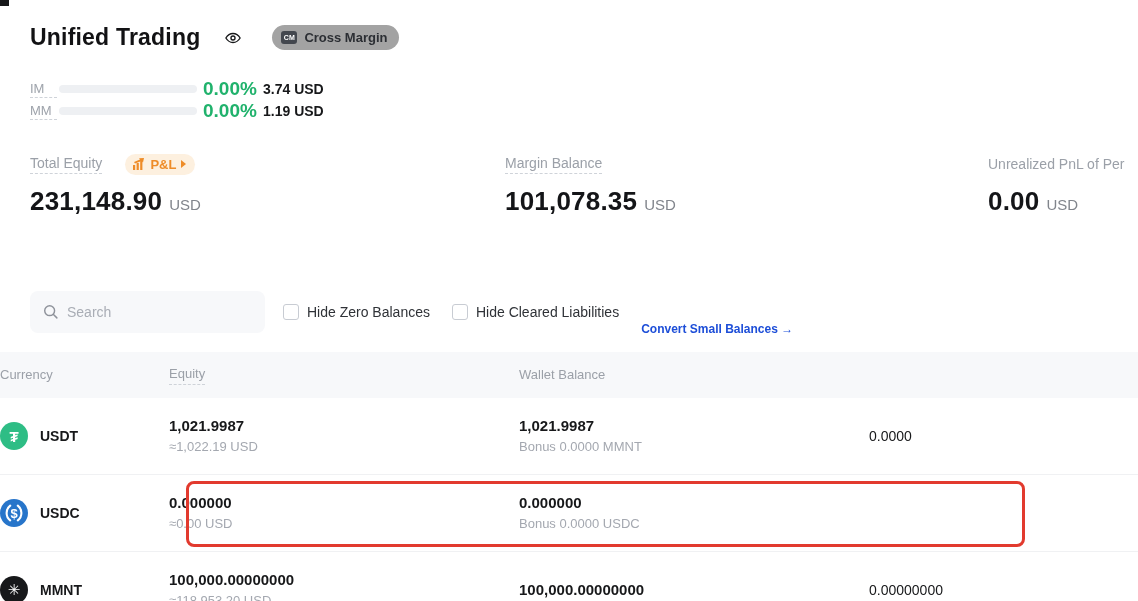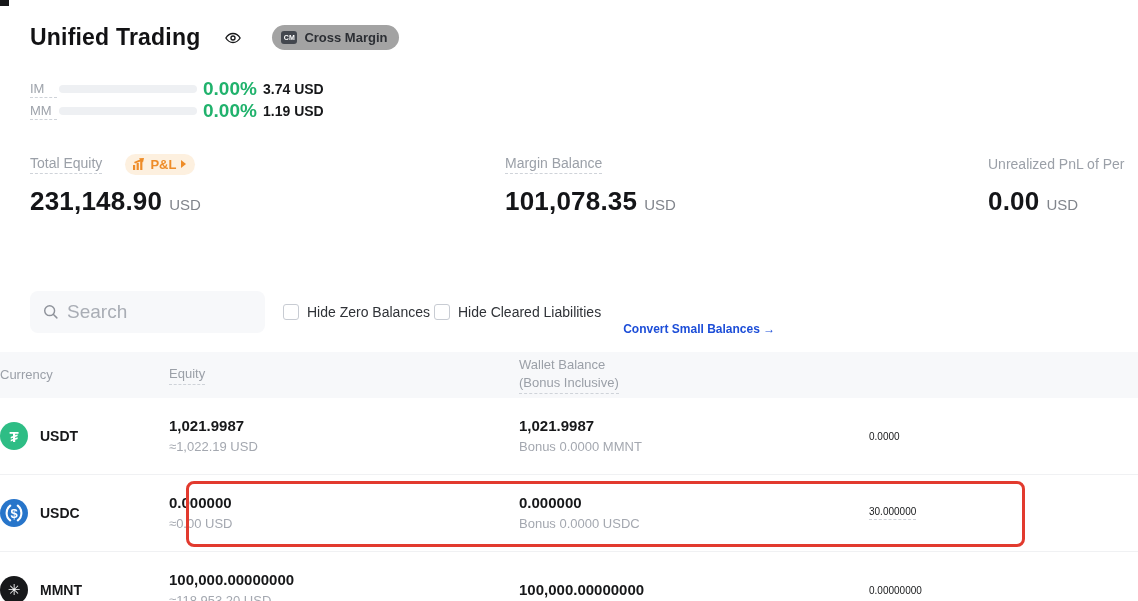--- a/index.html
+++ b/index.html
@@ -42,45 +42,45 @@
   .caret { width:0; height:0; border-left:5px solid #ee8c28; border-top:4px solid transparent; border-bottom:4px solid transparent; margin-left:1px; }
   .sum-value { margin-top:10px; display:flex; align-items:baseline; gap:7px; }
   .big-num { font-size:26px; font-weight:700; color:#141518; letter-spacing:.2px; }
   .unit { font-size:15px; color:#81858c; }
 
   
   .filters { position:absolute; left:30px; top:287px; display:flex; align-items:center; }
   .search-box { width:235px; height:42px; background:#f7f8fa; border-radius:8px; display:flex; align-items:center;
                 padding:0 12px; gap:8px; }
   .search-box svg { flex:0 0 auto; }
-  .search-input { border:none; outline:none; background:transparent; font-size:19px; color:#a16207; width:100%;
+  .search-input { border:none; outline:none; background:transparent; font-size:14px; color:#a16207; width:100%;
                   font-family:"Liberation Sans","DejaVu Sans",sans-serif; }
   .search-input::placeholder { color:#a9adb5; }
-  .cb { display:flex; align-items:center; gap:8px; cursor:pointer; margin-left:4px; }
+  .cb { display:flex; align-items:center; gap:8px; cursor:pointer; margin-left:22px; }
   .cb:first-of-type { margin-left:18px; }
   .cb-box { width:16px; height:16px; border:1.5px solid #c8ccd3; border-radius:3px; background:#fff; }
   .cb-label { font-size:14px; color:#2f3237; white-space:nowrap; }
   .convert-link { font-size:12px; font-weight:700; color:#1d4ed8; margin-left:22px; cursor:pointer; text-decoration:none; white-space:nowrap;margin-top:35px; }
 
   
   .grid { display:grid; grid-template-columns:169px 350px 350px 1fr; align-items:center; }
   .thead { position:absolute; left:0; top:352px; width:1138px; height:46px; background:#f7f8fa; }
   .th { font-size:13px; color:#9ba0a8; line-height:18px; }
   .th .u { border-bottom:1px dashed #cfd3d9; padding-bottom:1px; display:inline-block; }
   .tbody { position:absolute; left:0; top:398px; width:1138px; }
   .trow { height:77px; border-bottom:1px solid #f0f1f3; cursor:pointer; }
   .coin-cell { display:flex; align-items:center; gap:12px; }
   .coin-ico { width:28px; height:28px; border-radius:50%; display:flex; align-items:center; justify-content:center;
               color:#fff; flex:0 0 auto; }
   .coin-usdt { background:#2ebd85; font-size:15px; font-weight:700; }
   .coin-mmnt { background:#17181a; font-size:15px; }
   .coin-sym { font-size:14px; font-weight:700; color:#17181a; }
   .num-main { font-size:15px; font-weight:700; color:#17181a; line-height:20px; }
   .num-sub { font-size:13px; color:#a4a8b0; line-height:18px; margin-top:2px; }
-  .borrow { font-size:10px; color:#17181a; }
+  .borrow { font-size:14px; color:#17181a; }
   .borrow .u { border-bottom:1px dashed #cfd3d9; padding-bottom:2px; display:inline-block; }
 
   
   .red-box { position:absolute; left:186px; top:481px; width:839px; height:66px;
              border:3px solid #e23a2e; border-radius:8px; pointer-events:none; z-index:5; }
 </style>
 </head>
 <body>
 
 <div class="page">
@@ -177,21 +177,20 @@
       <span class="cb-label">Hide Cleared Liabilities</span>
     </label>
     <a class="convert-link">Convert Small Balances →</a>
   </div>
 
   <div class="thead grid">
     <div class="th">Currency</div>
     <div class="th"><span class="u">Equity</span></div>
     <div class="th">
       <div>Wallet Balance</div>
-      <div><span class="u">(Bonus Inclusive)</span></div>
     </div>
   </div>
 
   <div class="tbody">
 
     <div class="trow grid">
       <div class="coin-cell">
         <span class="coin-ico coin-usdt">₮</span>
         <span class="coin-sym">USDT</span>
       </div>
@@ -219,21 +218,20 @@
         <span class="coin-sym">USDC</span>
       </div>
       <div>
         <div class="num-main">0.000000</div>
         <div class="num-sub">≈0.00 USD</div>
       </div>
       <div>
         <div class="num-main">0.000000</div>
         <div class="num-sub">Bonus 0.0000 USDC</div>
       </div>
-      <div class="borrow"><span class="u">30.000000</span></div>
     </div>
 
     <div class="trow grid">
       <div class="coin-cell">
         <span class="coin-ico coin-mmnt">✳</span>
         <span class="coin-sym">MMNT</span>
       </div>
       <div>
         <div class="num-main">100,000.00000000</div>
         <div class="num-sub">≈118,953.20 USD</div>

